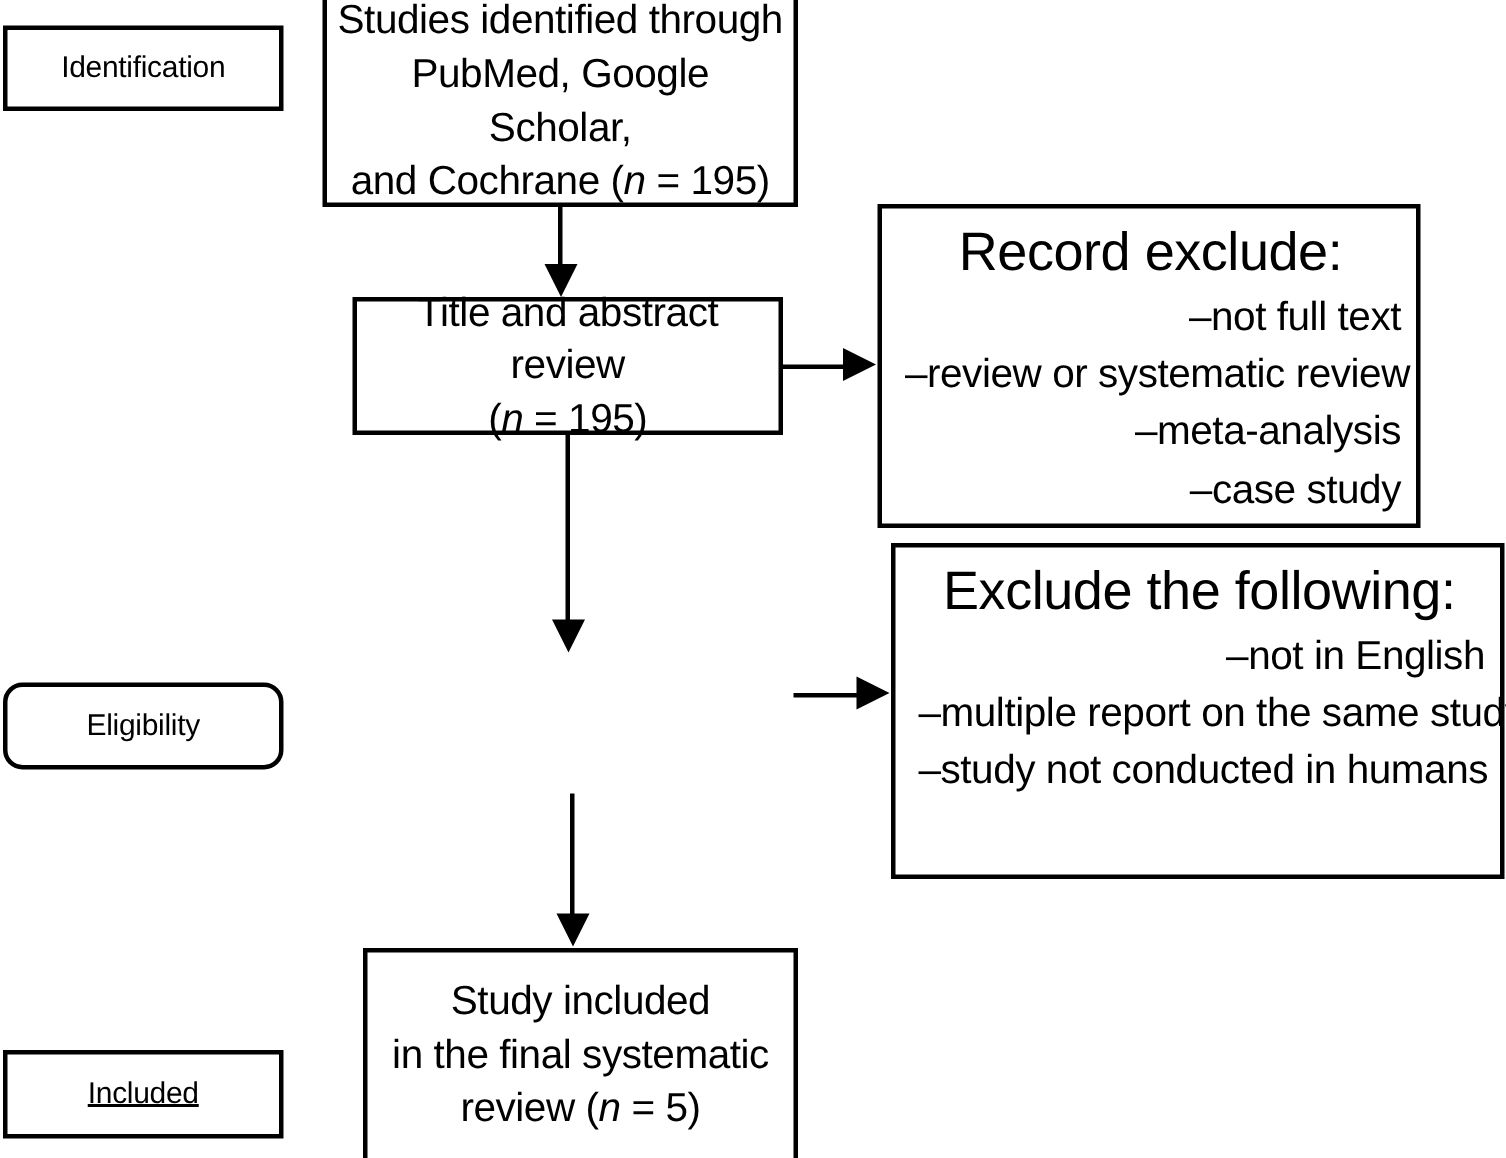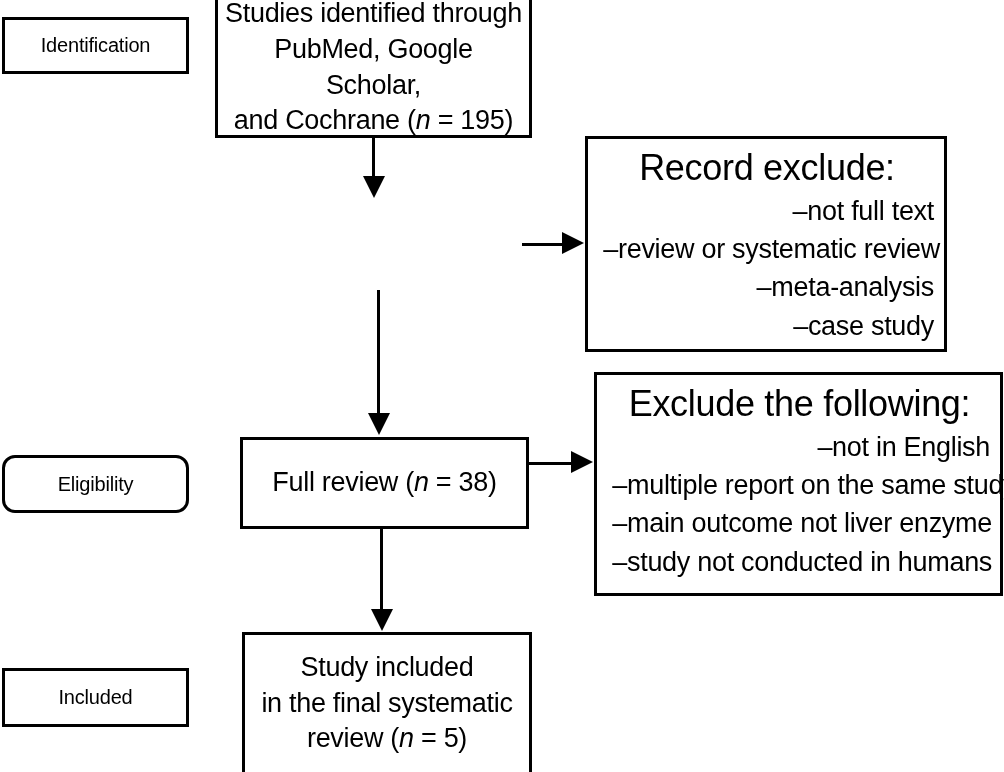--- a/index.html
+++ b/index.html
@@ -102,63 +102,63 @@
 
   <div class="box stage-label" style="left:2px; top:17px; width:187px; height:57px;">
     <span>Identification</span>
   </div>
 
 
   <div class="box stage-label" style="left:2px; top:455px; width:187px; height:58px;border-radius:13px;">
     <span>Eligibility</span>
   </div>
 
-  <div class="box stage-label" style="left:2px; top:668px; width:187px; height:59px;">
+  <div class="box stage-label" style="left:2px; top:700px; width:187px; height:59px;text-decoration:underline;">
     <span>Included</span>
   </div>
 
   <div class="box" style="left:215px; top:-3px; width:317px; height:141px;">
     <div class="flow-text">
       <span>Studies identified through</span><br>
       <span>PubMed, Google Scholar,</span><br>
       <span>and Cochrane (</span><span class="ital">n</span><span> = 195)</span>
     </div>
   </div>
 
-
-  <div class="box" style="left:240px; top:437px; width:289px; height:92px;">
+  <div class="box" style="left:235px; top:198px; width:287px; height:92px;">
     <div class="flow-text">
-      <span>Full review (</span><span class="ital">n</span><span> = 38)</span>
+      <span>Title and abstract review</span><br>
+      <span>(</span><span class="ital">n</span><span> = 195)</span>
     </div>
   </div>
+
 
   <div class="box" style="left:242px; top:632px; width:290px; height:143px;">
     <div class="flow-text">
       <span>Study included</span><br>
       <span>in the final systematic</span><br>
       <span>review (</span><span class="ital">n</span><span> = 5)</span>
     </div>
   </div>
 
   <div class="box excl-box" style="left:585px; top:136px; width:362px; height:216px;">
     <div class="excl-title">Record exclude:</div>
     <ul class="excl-list">
       <li><span class="dash">–</span><span>not full text</span></li>
       <li><span class="dash">–</span><span>review or systematic review</span></li>
       <li><span class="dash">–</span><span>meta-analysis</span></li>
       <li><span class="dash">–</span><span>case study</span></li>
     </ul>
   </div>
 
-  <div class="box excl-box" style="left:594px; top:372px; width:409px; height:224px;">
+  <div class="box excl-box" style="left:594px; top:362px; width:409px; height:224px;">
     <div class="excl-title">Exclude the following:</div>
     <ul class="excl-list">
       <li><span class="dash">–</span><span>not in English</span></li>
       <li><span class="dash">–</span><span>multiple report on the same study</span></li>
-      <li><span class="dash">–</span><span>main outcome not liver enzyme</span></li>
       <li><span class="dash">–</span><span>study not conducted in humans</span></li>
     </ul>
   </div>
 
   <div class="vline" style="left:372px; top:138px; height:44px;"></div>
   <div class="arrow-down" style="left:363px; top:176px;"></div>
 
   <div class="vline" style="left:377px; top:290px; height:129px;"></div>
   <div class="arrow-down" style="left:368px; top:413px;"></div>
 

